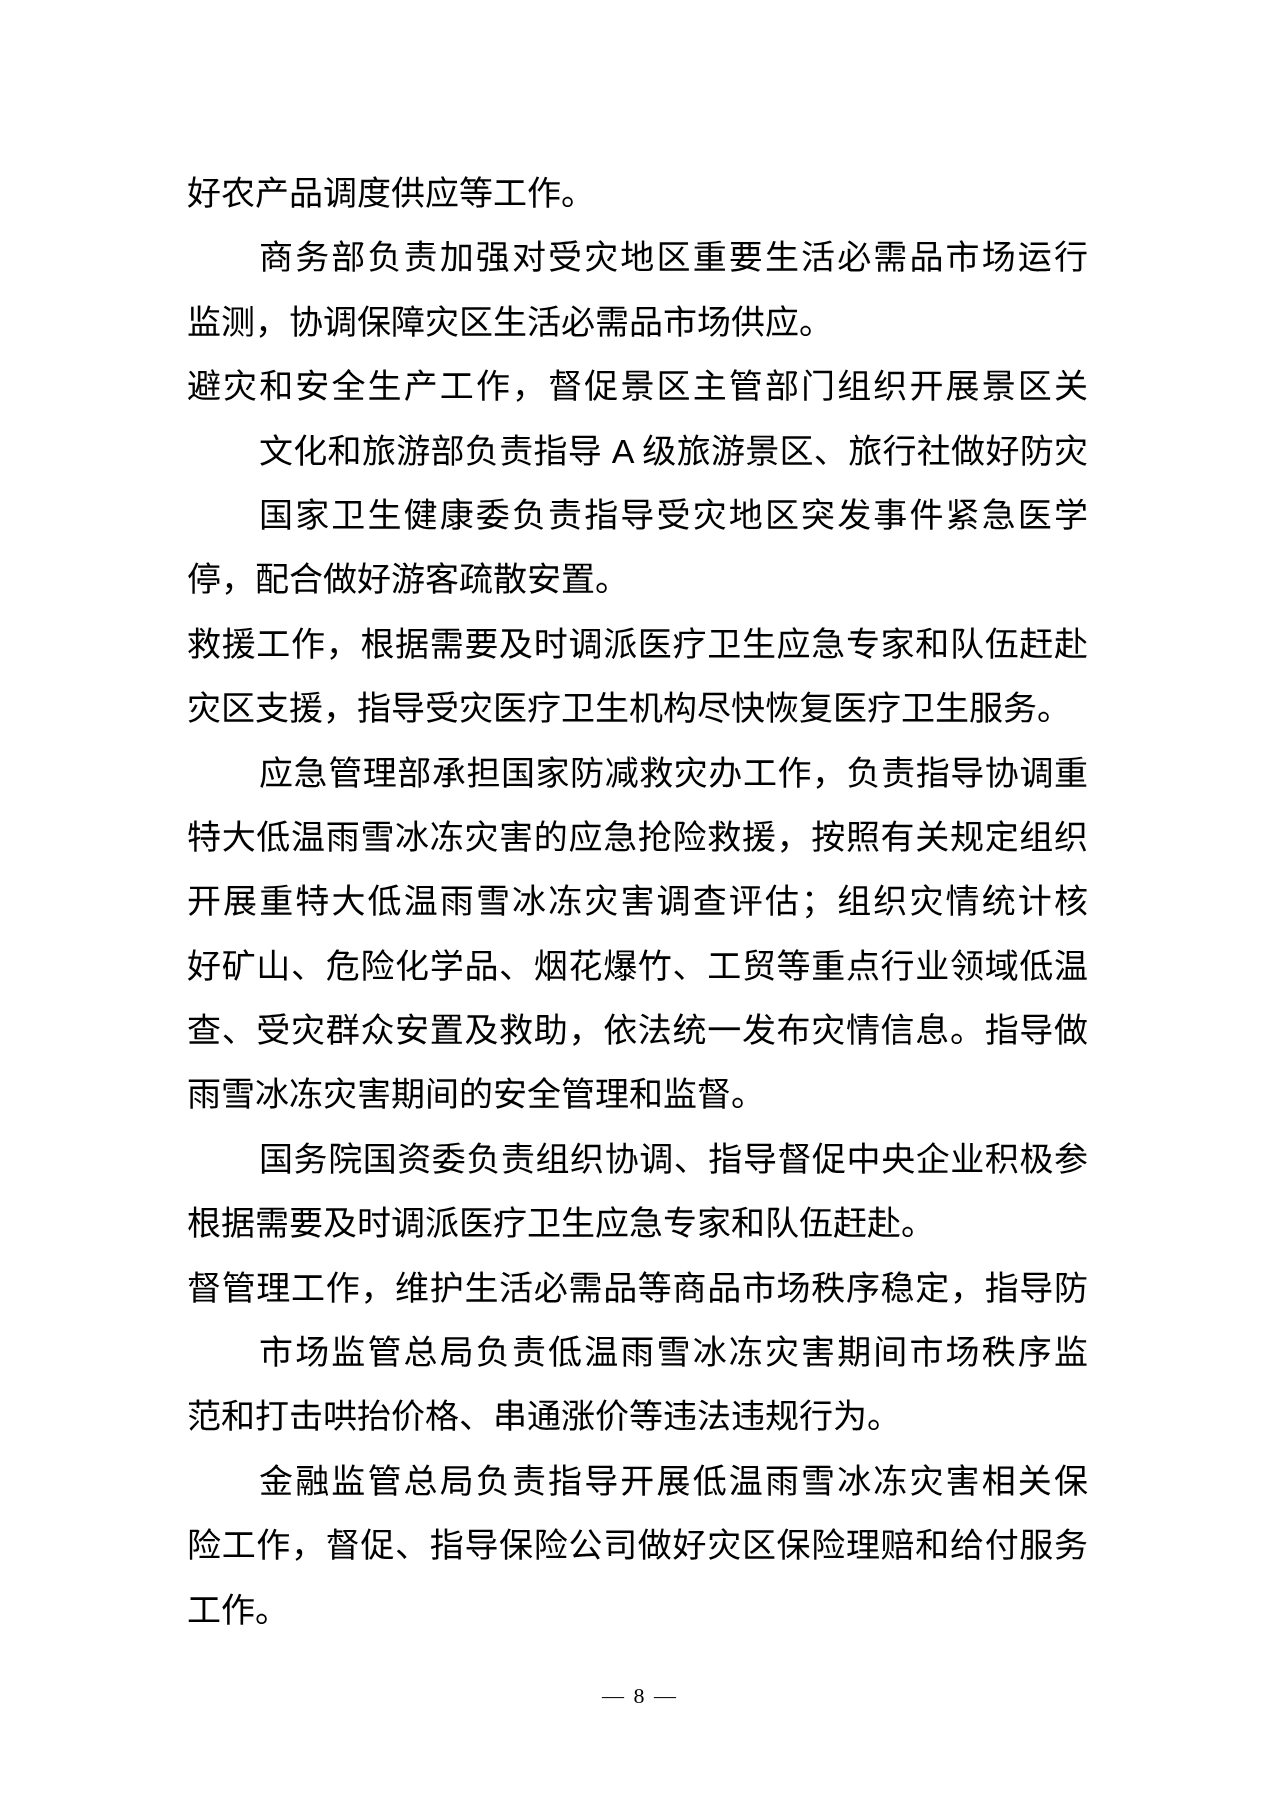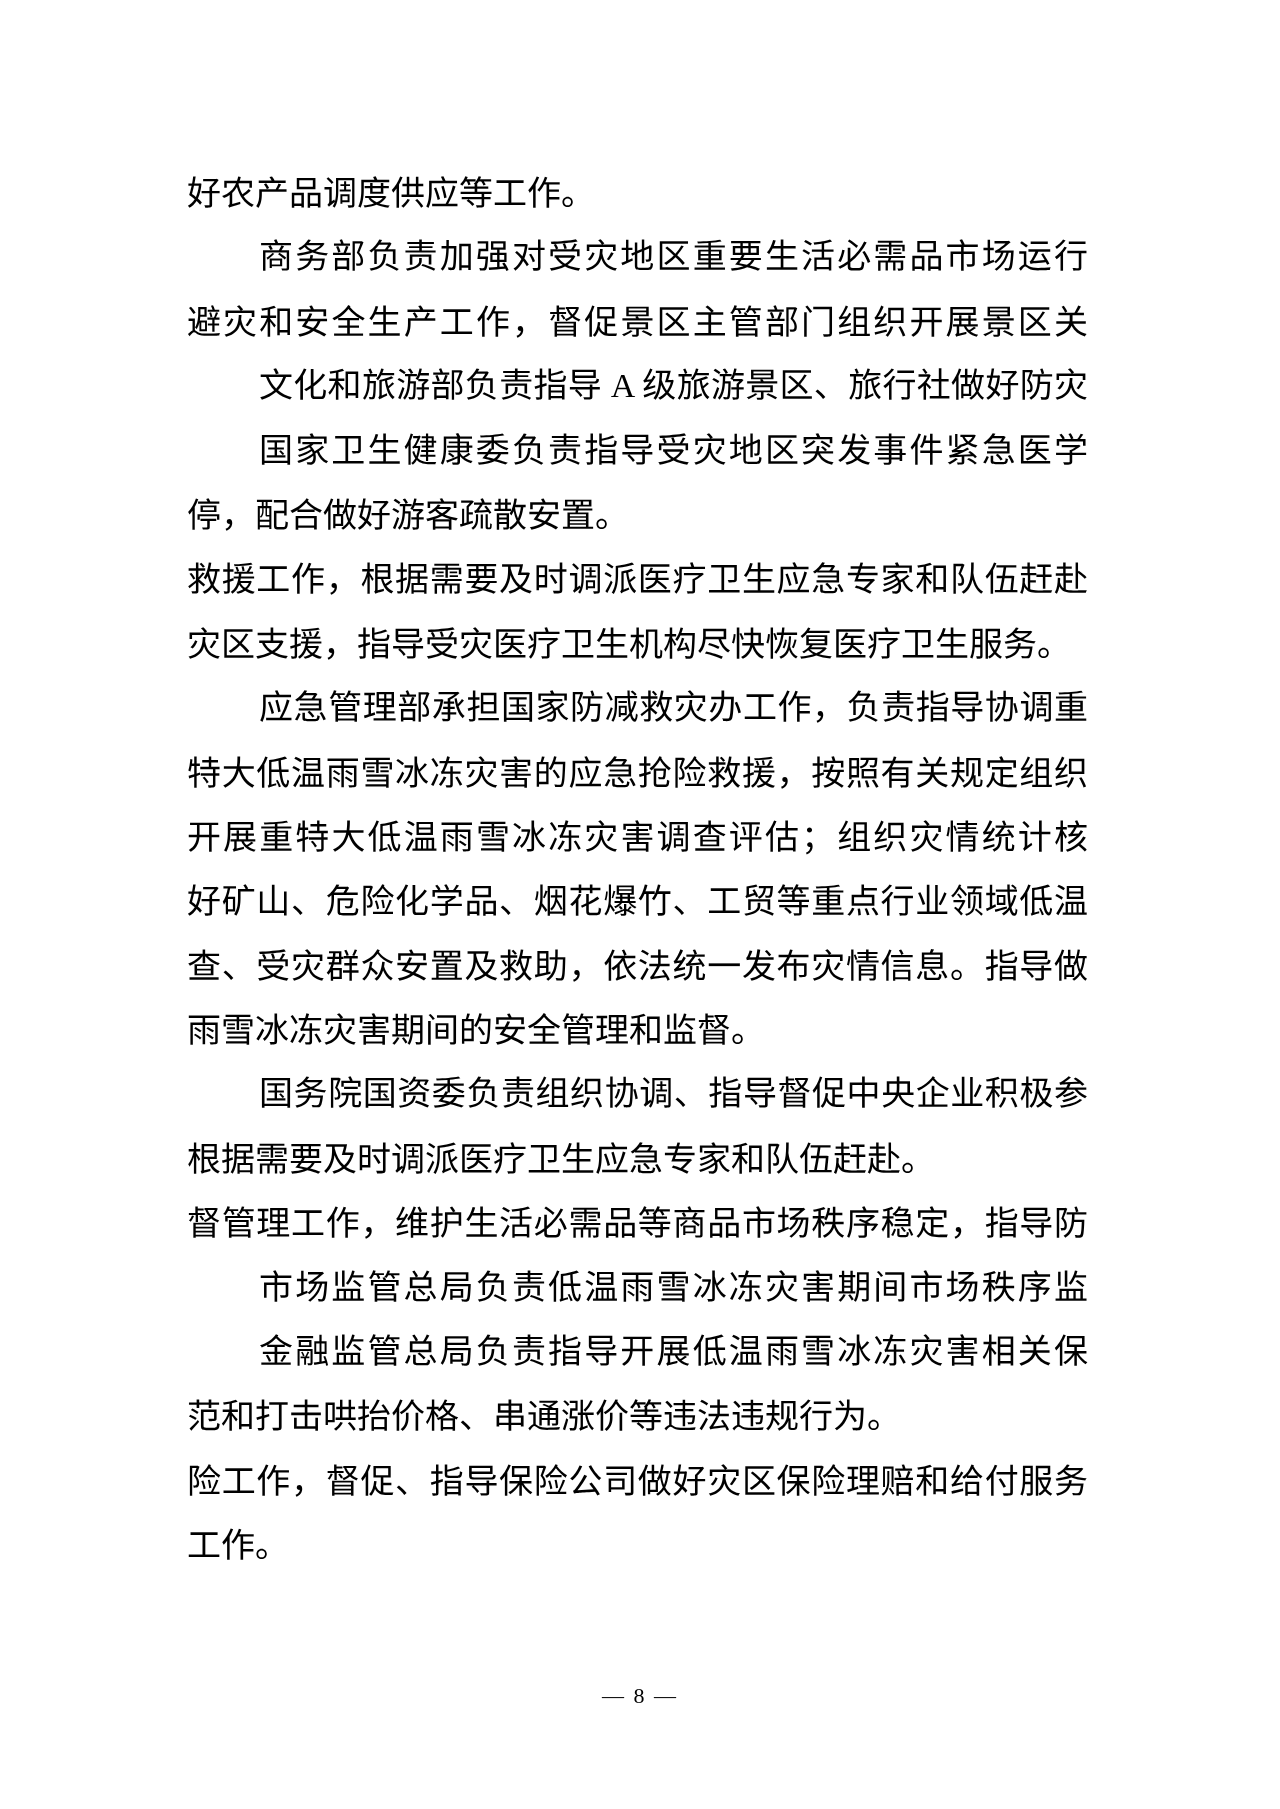--- a/index.html
+++ b/index.html
@@ -35,21 +35,20 @@
     height: 64.4px;
     overflow: hidden;
     color: #000000;
     text-align: justify;
     text-align-last: justify;
     letter-spacing: 0;
     white-space: normal;
   }
   .line.indent {
     text-indent: 72px;
-    font-family: Liberation Serif, serif;
   }
   .line.end {
     text-align-last: left;
   }
   .footer {
     position: absolute;
     left: 0;
     top: 1682px;
     width: 1280px;
     text-align: center;
@@ -60,35 +59,36 @@
     letter-spacing: 2px;
   }
 </style>
 </head>
 <body>
 
 <div class="page">
   <div class="text-block">
       <div class="line end">好农产品调度供应等工作。</div>
       <div class="line indent">商务部负责加强对受灾地区重要生活必需品市场运行</div>
+      <div class="line end">监测，协调保障灾区生活必需品市场供应。</div>
       <div class="line">避灾和安全生产工作，督促景区主管部门组织开展景区关</div>
       <div class="line indent">文化和旅游部负责指导 A 级旅游景区、旅行社做好防灾</div>
       <div class="line indent">国家卫生健康委负责指导受灾地区突发事件紧急医学</div>
       <div class="line end">停，配合做好游客疏散安置。</div>
       <div class="line">救援工作，根据需要及时调派医疗卫生应急专家和队伍赶赴</div>
       <div class="line end">灾区支援，指导受灾医疗卫生机构尽快恢复医疗卫生服务。</div>
       <div class="line indent">应急管理部承担国家防减救灾办工作，负责指导协调重</div>
       <div class="line">特大低温雨雪冰冻灾害的应急抢险救援，按照有关规定组织</div>
       <div class="line">开展重特大低温雨雪冰冻灾害调查评估；组织灾情统计核</div>
       <div class="line">好矿山、危险化学品、烟花爆竹、工贸等重点行业领域低温</div>
       <div class="line">查、受灾群众安置及救助，依法统一发布灾情信息。指导做</div>
       <div class="line end">雨雪冰冻灾害期间的安全管理和监督。</div>
       <div class="line indent">国务院国资委负责组织协调、指导督促中央企业积极参</div>
       <div class="line end">根据需要及时调派医疗卫生应急专家和队伍赶赴。</div>
       <div class="line">督管理工作，维护生活必需品等商品市场秩序稳定，指导防</div>
       <div class="line indent">市场监管总局负责低温雨雪冰冻灾害期间市场秩序监</div>
+      <div class="line end">范和打击哄抬价格、串通涨价等违法违规行为。</div>
       <div class="line indent">金融监管总局负责指导开展低温雨雪冰冻灾害相关保</div>
-      <div class="line end">范和打击哄抬价格、串通涨价等违法违规行为。</div>
       <div class="line">险工作，督促、指导保险公司做好灾区保险理赔和给付服务</div>
       <div class="line end">工作。</div>
     </div>
   <div class="footer">— 8 —</div>
 </div>
 
 </body></html>

